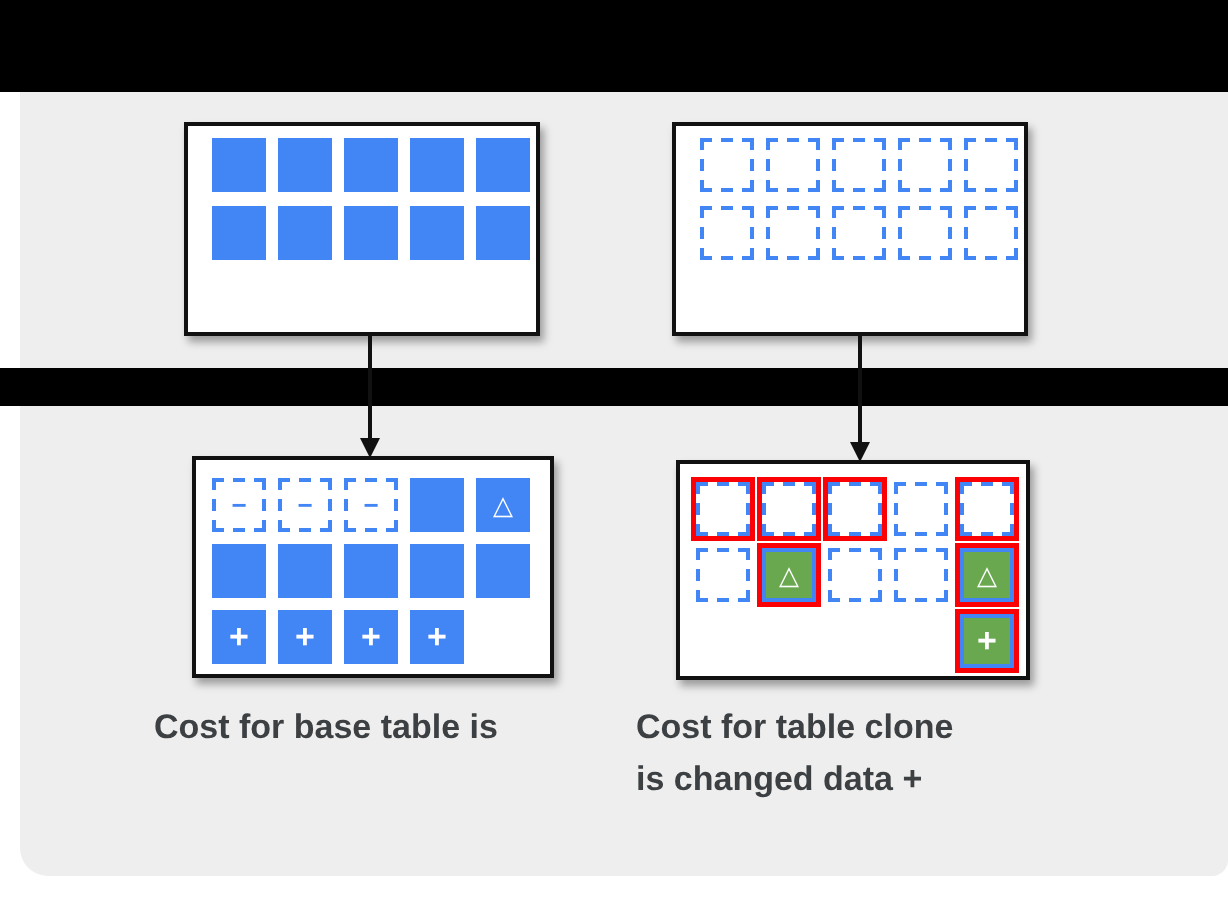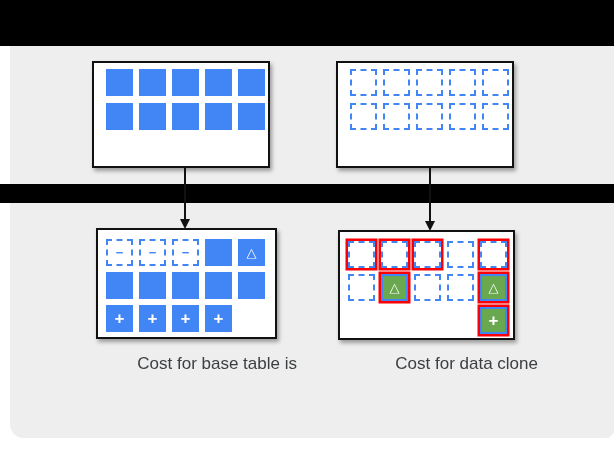--- a/index.html
+++ b/index.html
@@ -57,22 +57,22 @@
   .arrow::after {
     content:""; position:absolute; left:-4px; bottom:-9px;
     border-left:5px solid transparent; border-right:5px solid transparent;
     border-top:10px solid #111111;
   }
   .arrow-left  { left:184px; top:168px; height:52px; }
   .arrow-right { left:429px; top:168px; height:54px; }
 
   
   .caption {
-    position:absolute; top:351px; width:220px; text-align:right;
-    color:#3c4043; font-size:17px; line-height:26px; font-weight:400;
+    position:absolute; top:351px; width:220px; text-align:left;
+    color:#3c4043; font-size:17px; line-height:26px; font-weight:700;
   }
   .caption-left  { left:77px; }
   .caption-right { left:318px; }
   .caption span { display:block; }
 </style>
 </head>
 <body>
 
 <div id="canvas">
 
@@ -174,16 +174,17 @@
           <span class="glyph glyph-plus">+</span>
         </div>
       </div>
   </div>
 
   <div class="caption caption-left">
     <span>Cost for base table is</span>
   </div>
 
   <div class="caption caption-right">
-    <span>Cost for data clone</span>
+    <span>Cost for table clone</span>
+    <span>is changed data +</span>
   </div>
 
 </div>
 
 </body></html>

